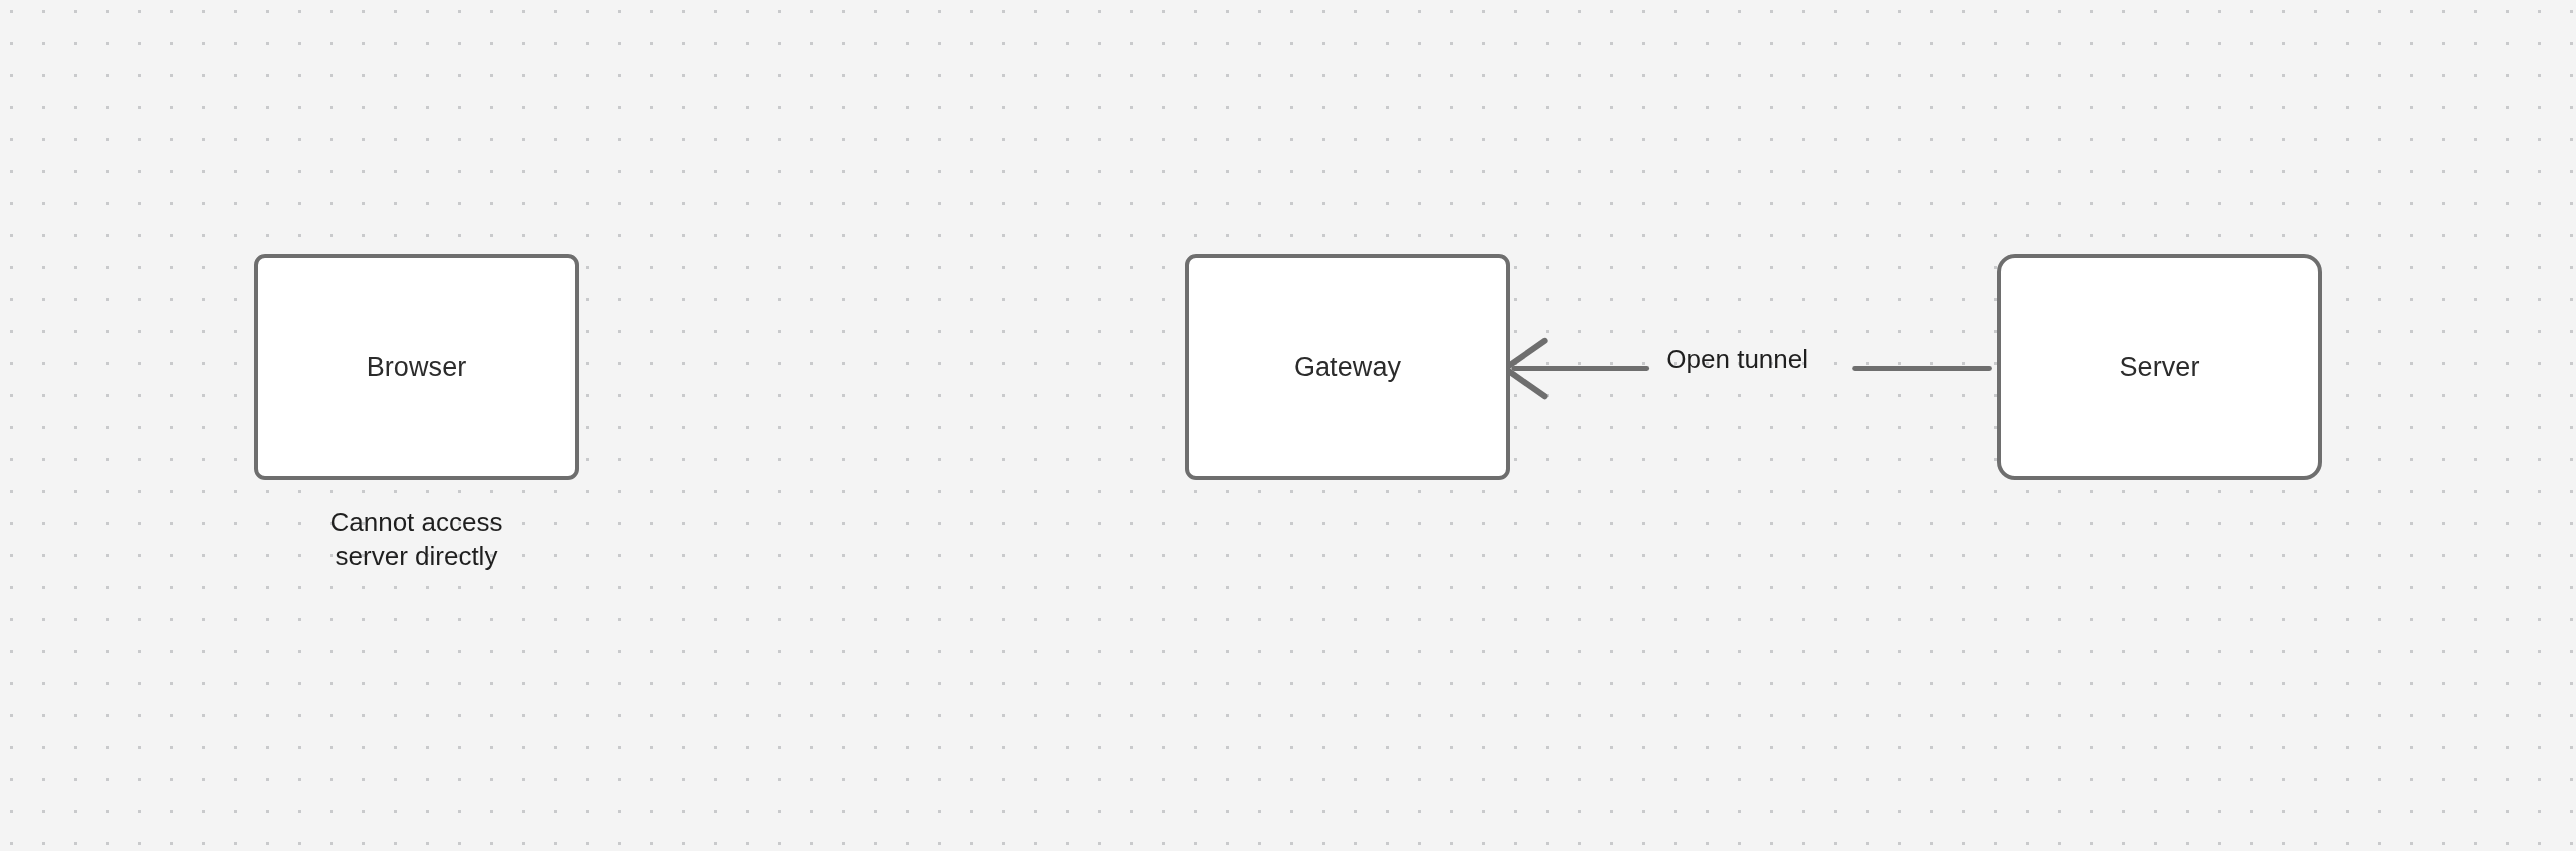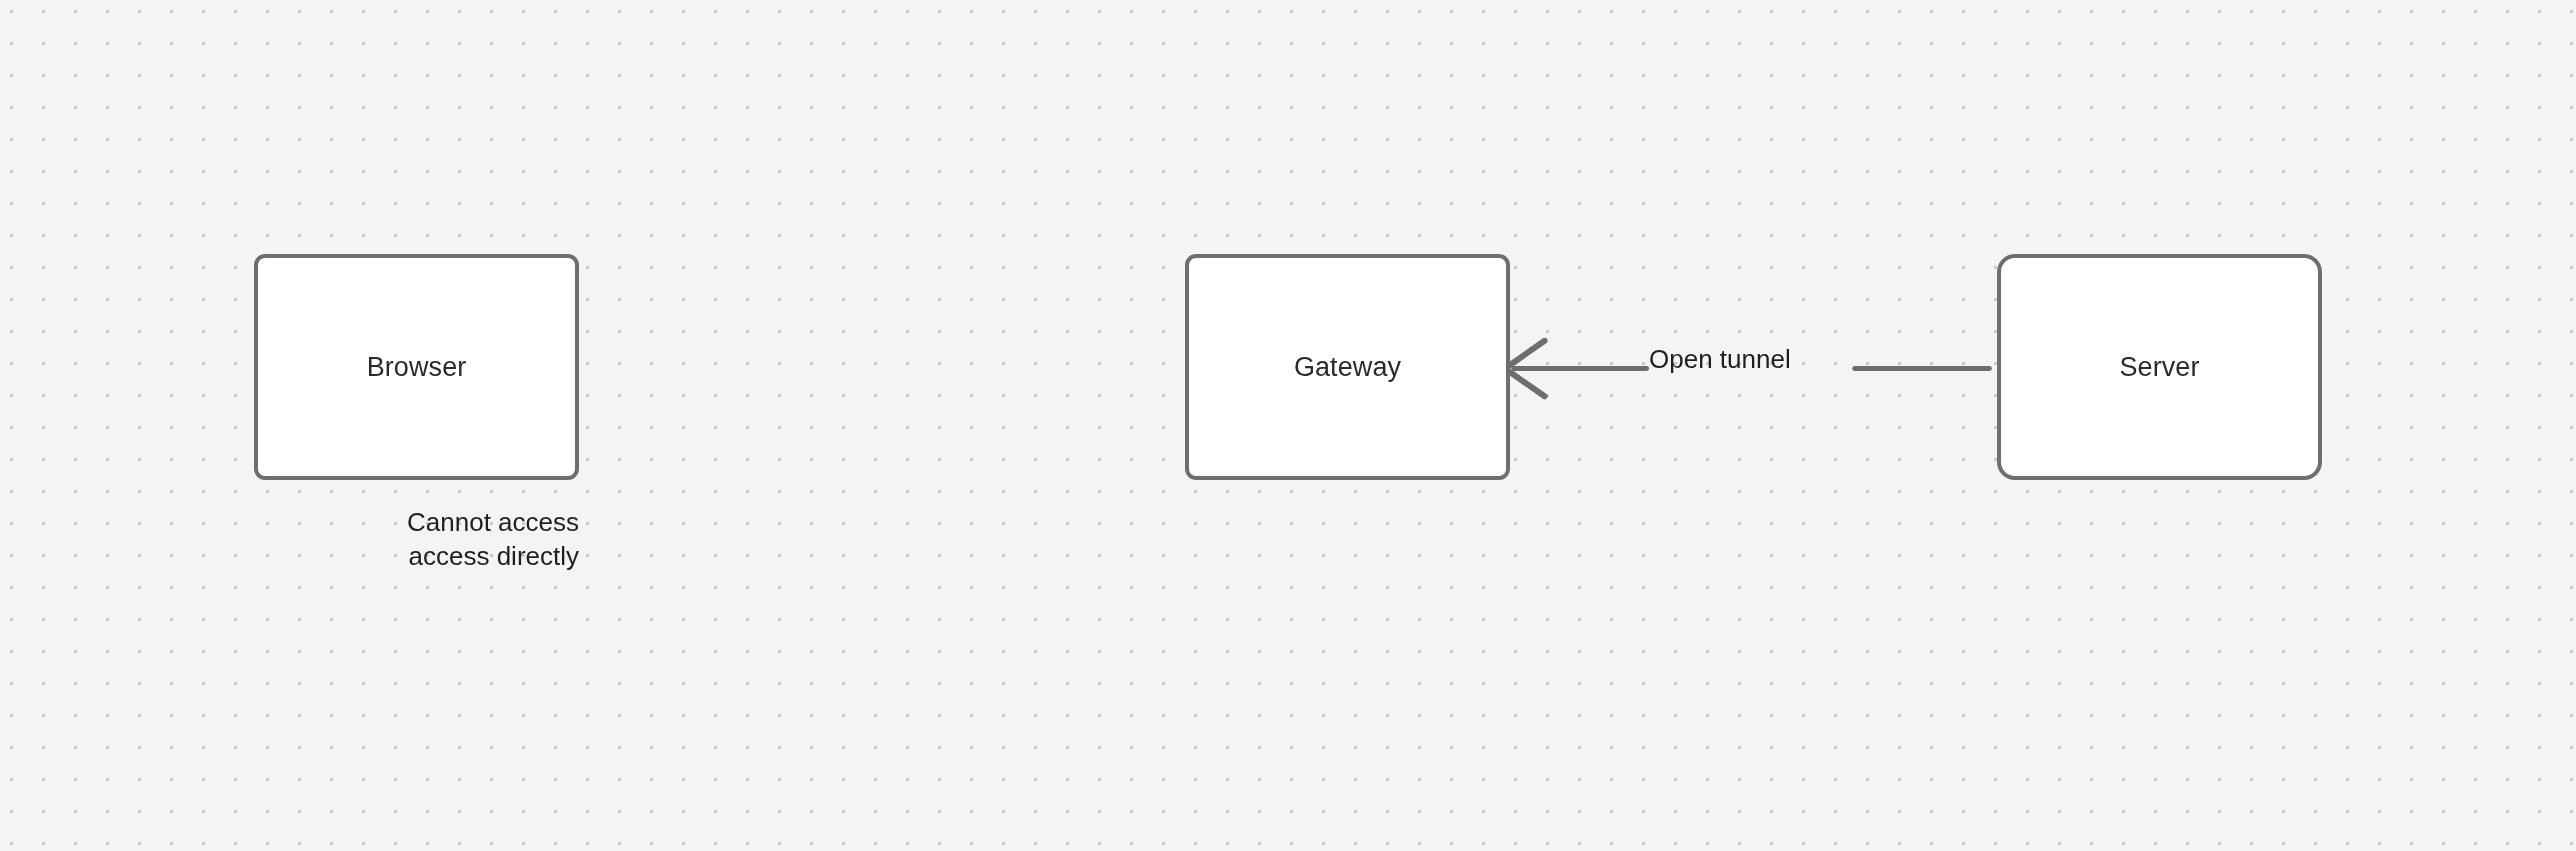--- a/index.html
+++ b/index.html
@@ -49,44 +49,44 @@
   #node-browser { left: 254px; }
   #node-gateway { left: 1173px; margin-left: 12px; }
   #node-server  { left: 1997px; border-radius: 18px; }
 
   
   .node-caption {
     position: absolute;
     left: 254px;
     top: 505px;
     width: 325px;
-    text-align: right;
+    text-align: center;
     font-size: 26px;
     line-height: 34px;
     color: #1f1f1f;
     user-select: none;
   }
   .node-caption .cap-line { display: block; }
 
   
   #edge-layer {
     position: absolute;
     left: 0;
     top: 0;
     width: 2576px;
     height: 851px;
     pointer-events: none;
   }
 
   .edge-label {
     position: absolute;
     top: 343px;
-    left: 1649px;
+    left: 1606px;
     width: 202px;
-    text-align: left;
+    text-align: right;
     font-size: 26px;
     line-height: 32px;
     color: #1f1f1f;
     white-space: nowrap;
     user-select: none;
   }
 </style>
 </head>
 <body>
 
@@ -102,21 +102,21 @@
   </svg>
 
   <div class="edge-label">Open tunnel</div>
 
   <div class="node" id="node-browser">
     <span class="node-label">Browser</span>
   </div>
 
   <div class="node-caption">
     <span class="cap-line">Cannot access</span>
-    <span class="cap-line">access directly</span>
+    <span class="cap-line">server directly</span>
   </div>
 
   <div class="node" id="node-gateway">
     <span class="node-label">Gateway</span>
   </div>
 
   <div class="node" id="node-server">
     <span class="node-label">Server</span>
   </div>
 

